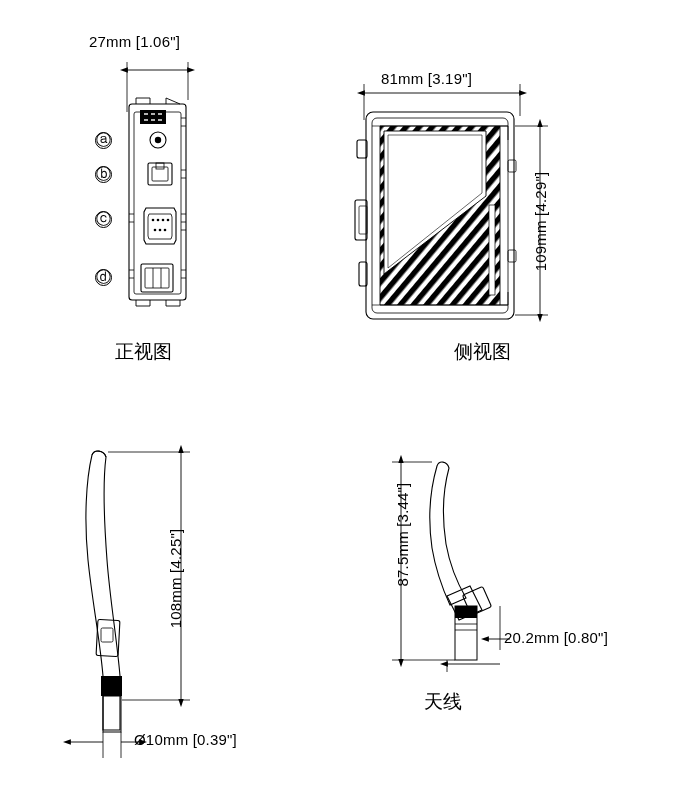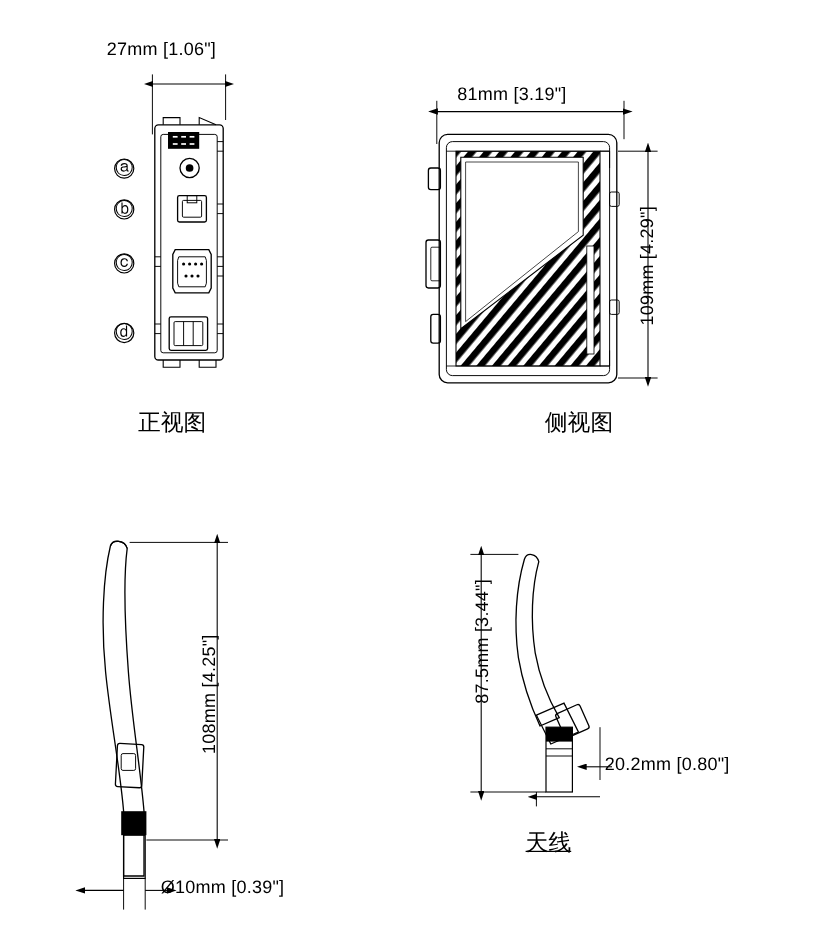--- a/index.html
+++ b/index.html
@@ -244,15 +244,15 @@
   <div class="cn-caption" style="left:413px; top:339px;margin-left:41px;">侧视图</div>
 
   <div class="dim-label vert" style="left:115px; top:570px; width:120px; text-align:center;">108mm [4.25"]</div>
 
   <div class="dim-label" style="left:134px; top:731px;">Ø10mm [0.39"]</div>
 
   <div class="dim-label vert" style="left:332px; top:526px; width:140px; text-align:center;">87.5mm [3.44"]</div>
 
   <div class="dim-label" style="left:504px; top:629px;">20.2mm [0.80"]</div>
 
-  <div class="cn-caption" style="left:438px; top:689px;text-decoration:underline;">天线</div>
+  <div class="cn-caption" style="left:424px; top:689px;">天线</div>
 
 </div>
 
 </body></html>

